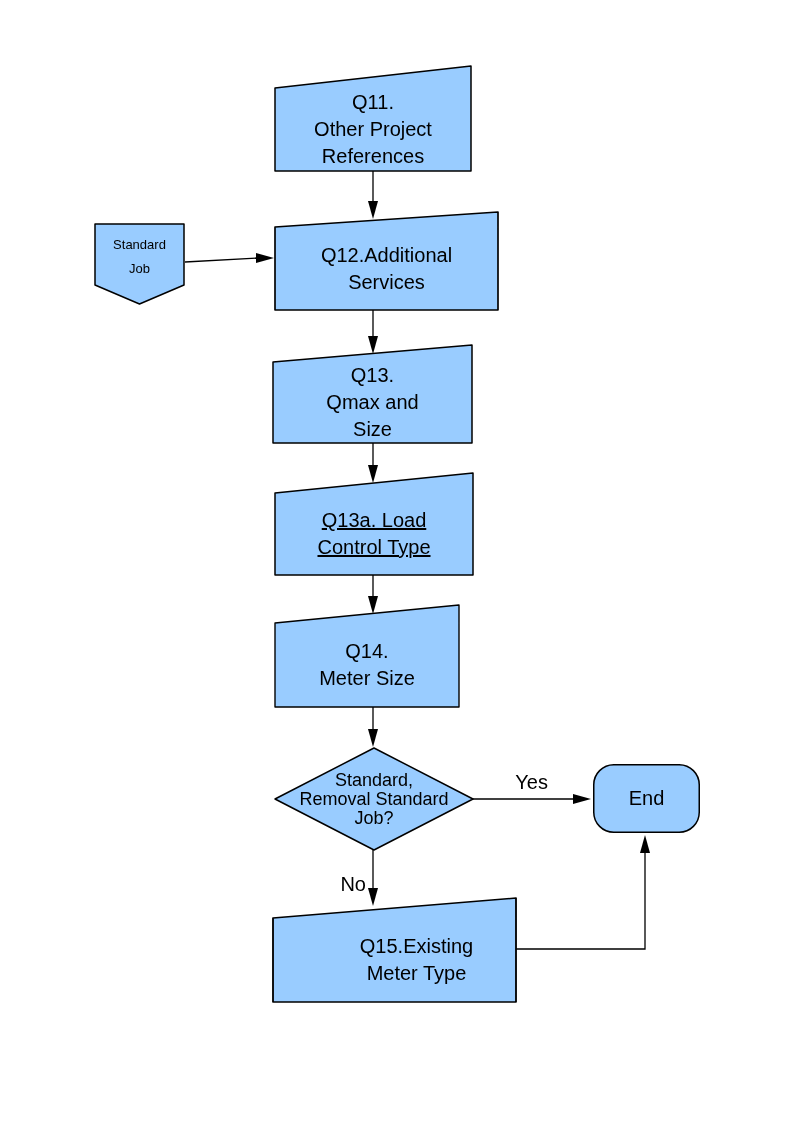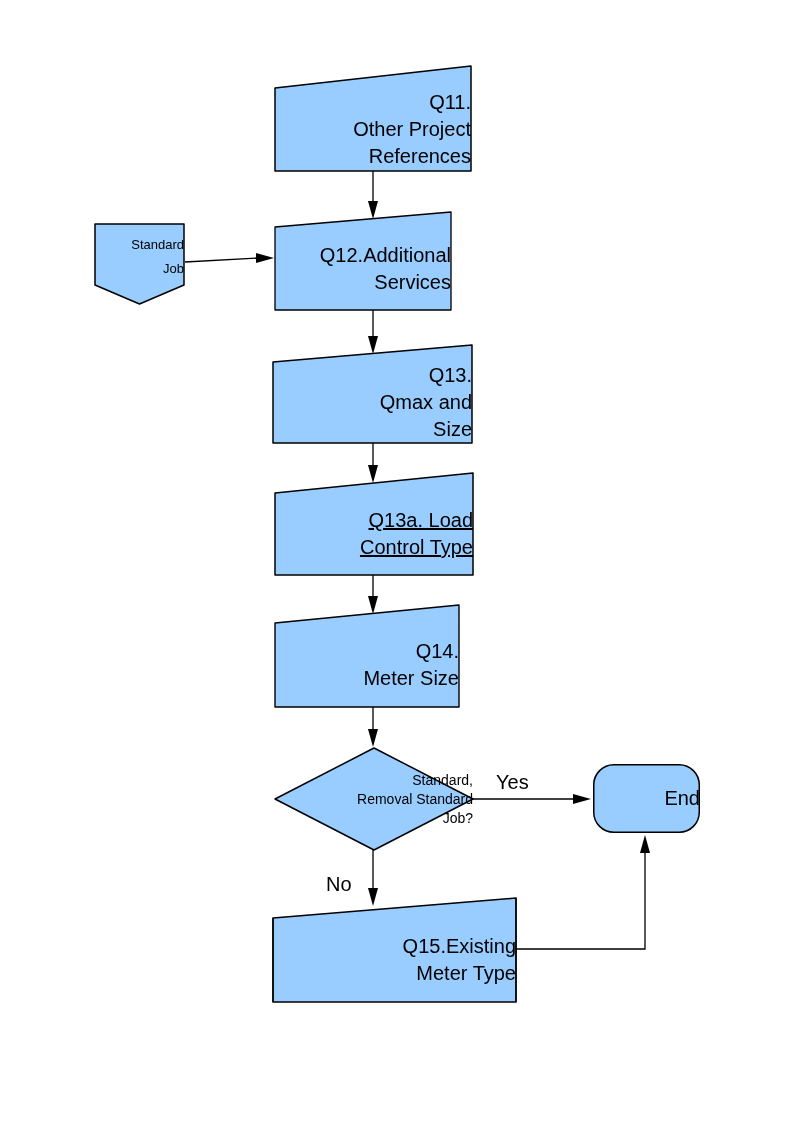--- a/index.html
+++ b/index.html
@@ -35,35 +35,35 @@
     fill: var(--node-fill, #99ccff);
     stroke: var(--node-border, #000000);
     stroke-width: 1.5;
     stroke-linejoin: round;
   }
   .label {
     position: relative;
     width: 100%; height: 100%;
     display: flex;
     flex-direction: column;
-    align-items: flex-end;
+    align-items: center;
     justify-content: center;
     text-align: center;
     font-size: 20px;
     line-height: 27px;
     box-sizing: border-box;
   }
-  .node.decision .label { font-size: 14px; line-height: 19px; }
+  .node.decision .label { font-size: 18px; line-height: 19px; }
   .node.pent .label { font-size: 13px; line-height: 24px; }
   .node.term .label { font-size: 20px; border-radius: 17px; }
   .edge-label {
     position: absolute;
     font-size: 20px;
     line-height: 26px;
-    text-align: left;
+    text-align: right;
   }
 </style>
 </head>
 <body>
 
 <div class="canvas">
 
   <svg class="edges" viewBox="0 0 794 1123">
     <g>
       <line class="edge-line" x1="373" y1="171" x2="373" y2="202"></line>
@@ -117,21 +117,21 @@
     <svg viewBox="0 0 196 105" preserveAspectRatio="none">
       <polygon class="shape" points="0,22 196,0 196,105 0,105"></polygon>
     </svg>
     <div class="label" style="padding-top:22px;">
       <div>Q11.</div>
       <div>Other Project</div>
       <div>References</div>
     </div>
   </div>
 
-  <div class="node" style="left:275px; top:212px; width:176px; height:98px;">
+  <div class="node" style="left:275px; top:212px; width:223px; height:98px;">
     <svg viewBox="0 0 200 98" preserveAspectRatio="none">
       <polygon class="shape" points="0,15 200,0 200,98 0,98"></polygon>
     </svg>
     <div class="label" style="padding-top:15px;">
       <div>Q12.Additional</div>
       <div>Services</div>
     </div>
   </div>
 
   <div class="node" style="left:273px; top:345px; width:199px; height:98px;">

